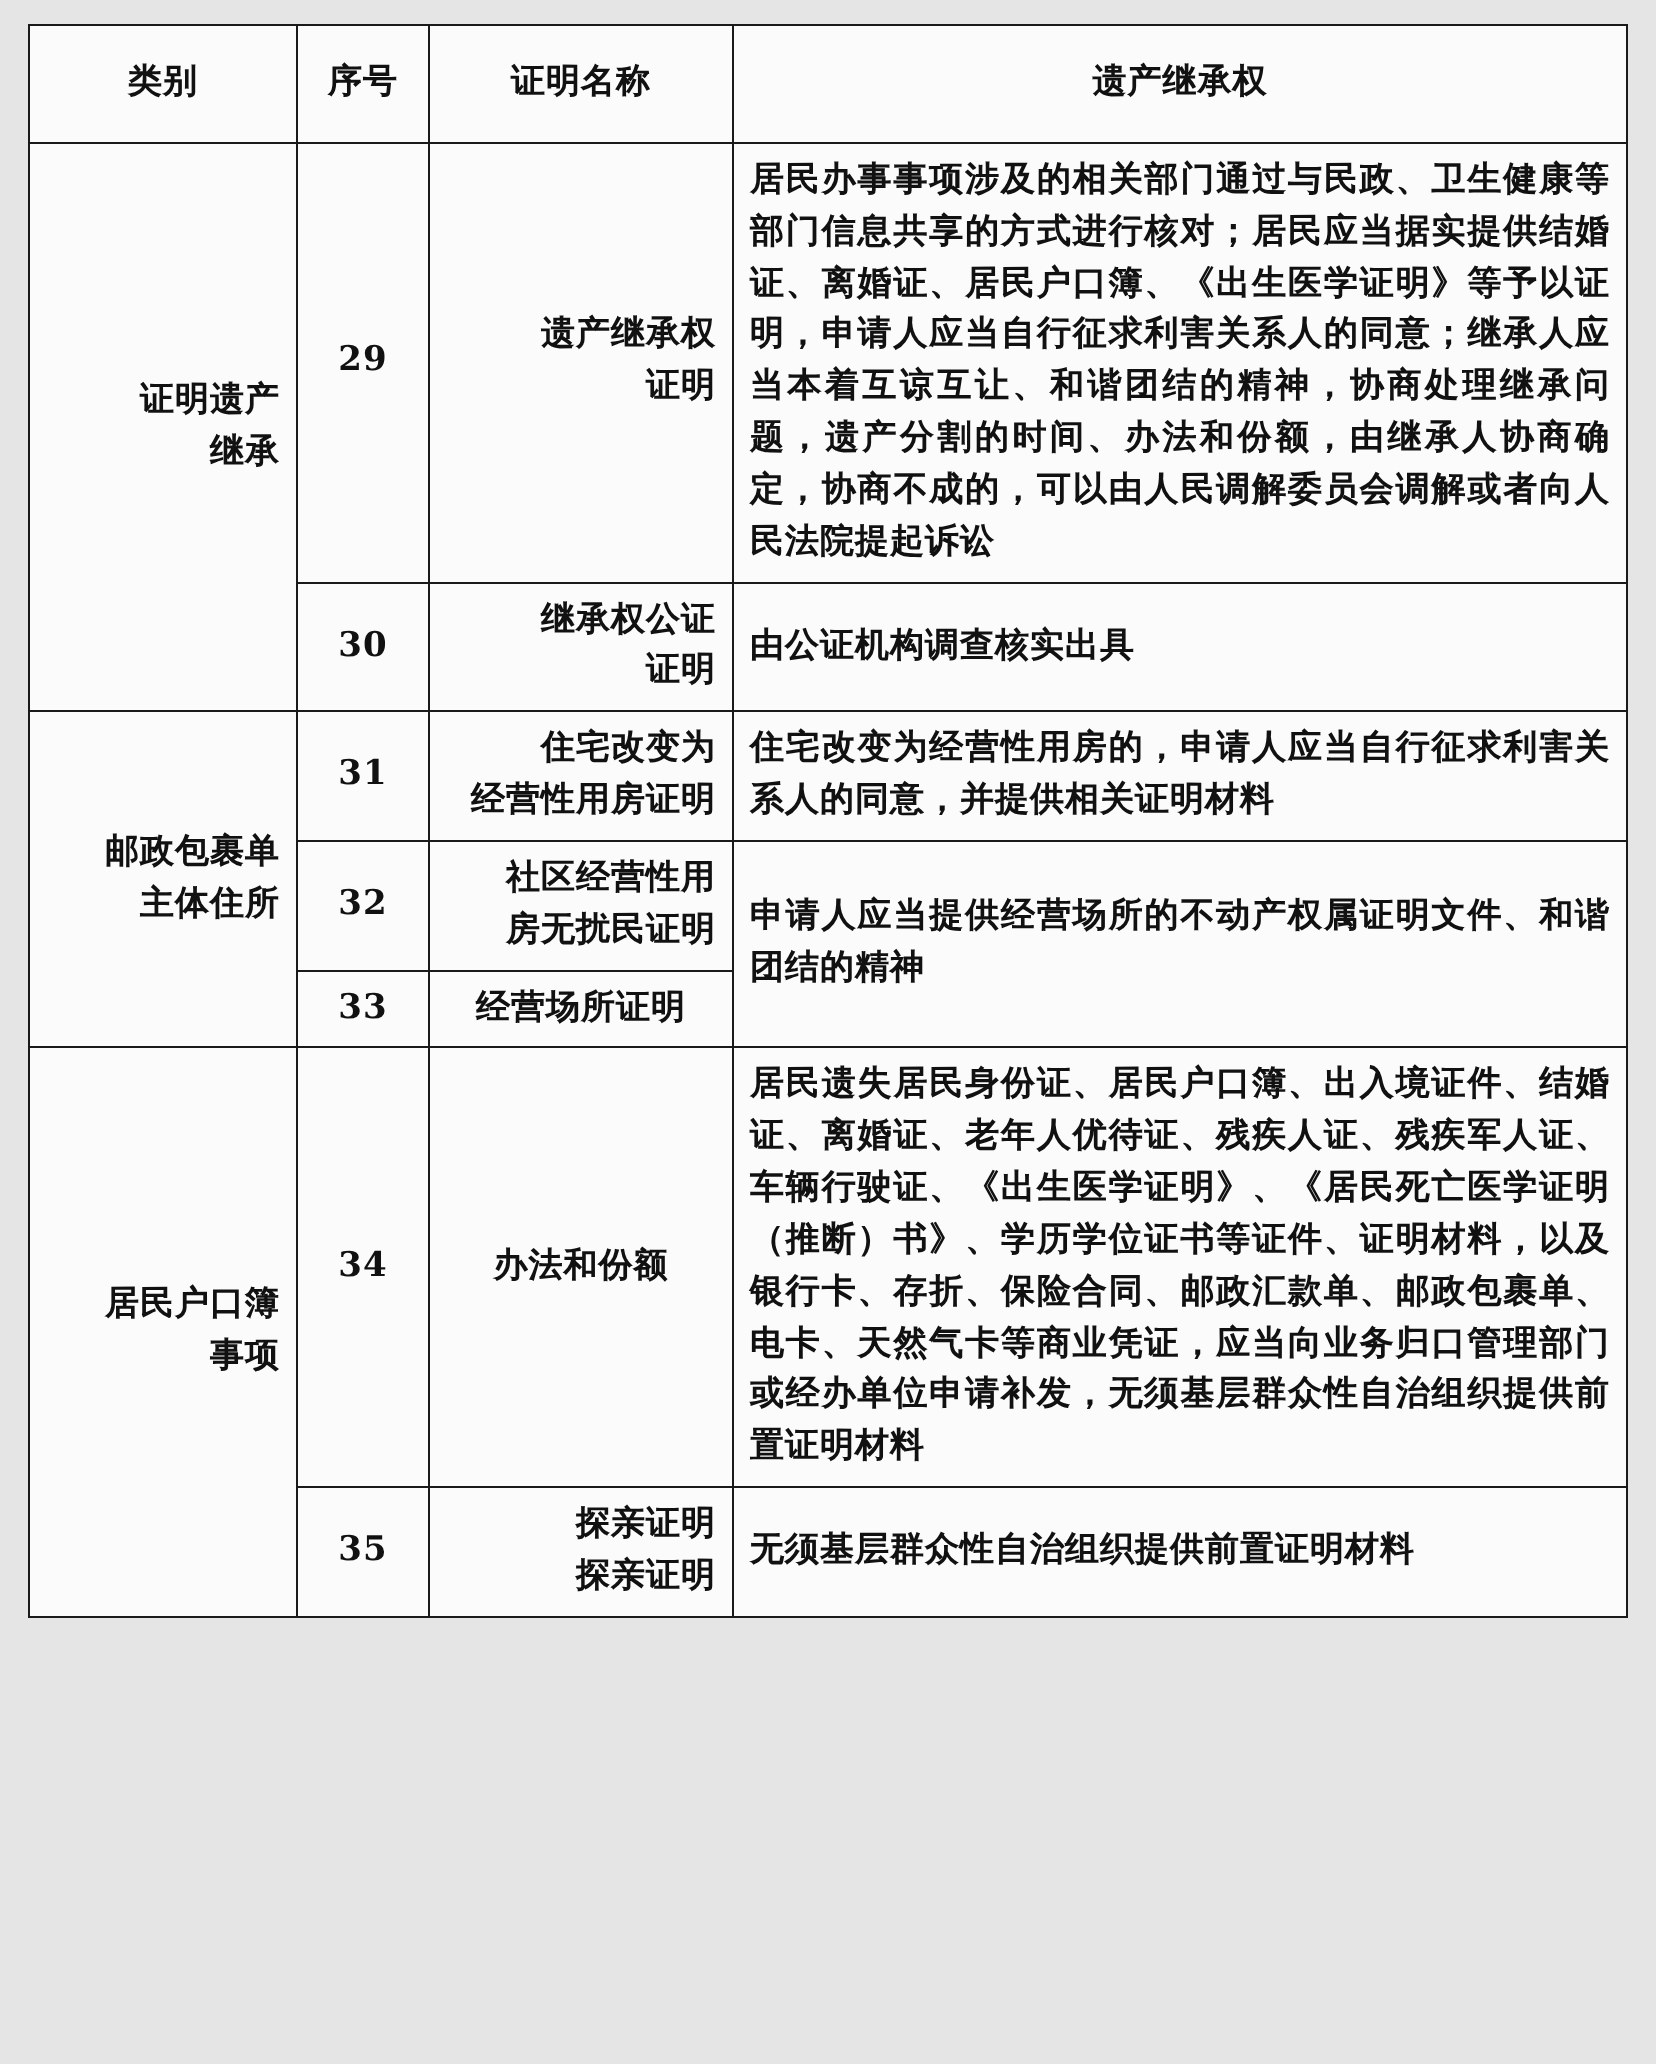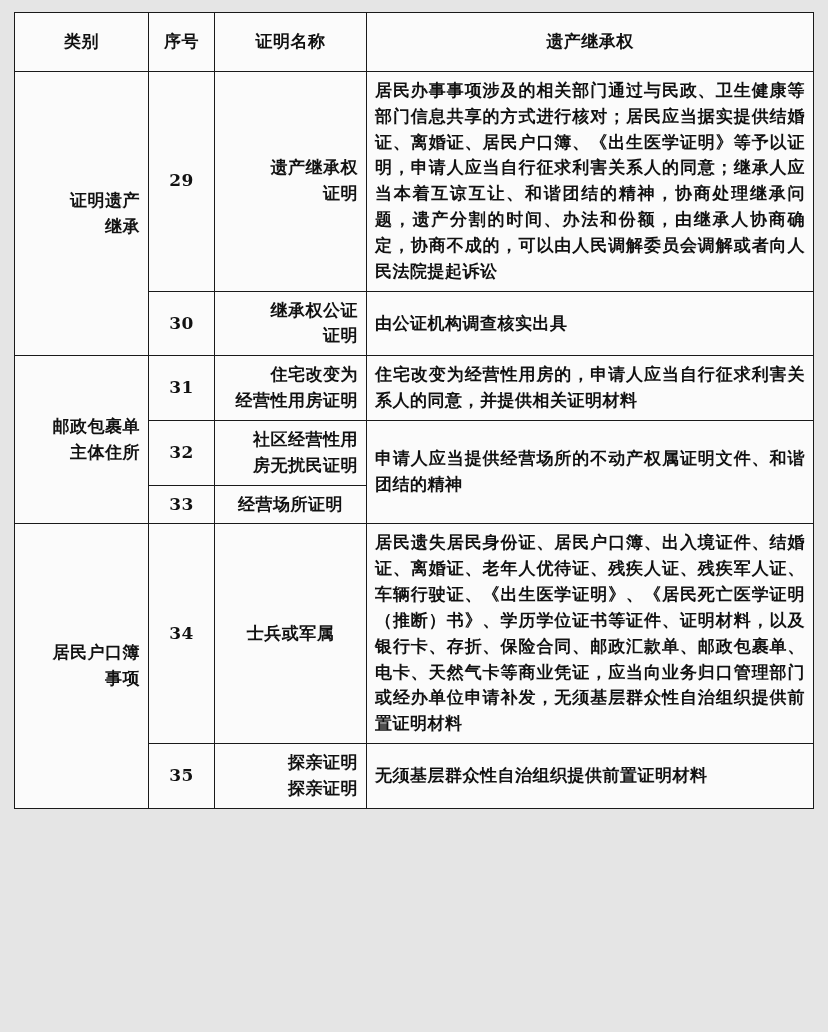--- a/index.html
+++ b/index.html
@@ -140,21 +140,21 @@
         <td class="num">33</td>
         <td class="name">经营场所证明</td>
       </tr>
 
       <tr>
         <td class="cat" rowspan="2">
             <span class="nowrap-center">居民户口簿</span>
             <span class="nowrap-center">事项</span>
           </td>
         <td class="num">34</td>
-        <td class="name">士兵或军属</td>
+        <td class="name">办法和份额</td>
         <td class="path">居民遗失居民身份证、居民户口簿、出入境证件、结婚证、离婚证、老年人优待证、残疾人证、残疾军人证、车辆行驶证、《出生医学证明》、《居民死亡医学证明（推断）书》、学历学位证书等证件、证明材料，以及银行卡、存折、保险合同、邮政汇款单、邮政包裹单、电卡、天然气卡等商业凭证，应当向业务归口管理部门或经办单位申请补发，无须基层群众性自治组织提供前置证明材料</td>
       </tr>
       <tr>
         <td class="num">35</td>
         <td class="name">
             <span class="nowrap-center">探亲证明</span>
             <span class="nowrap-center">探亲证明</span>
           </td>
         <td class="path">无须基层群众性自治组织提供前置证明材料</td>
       </tr>

